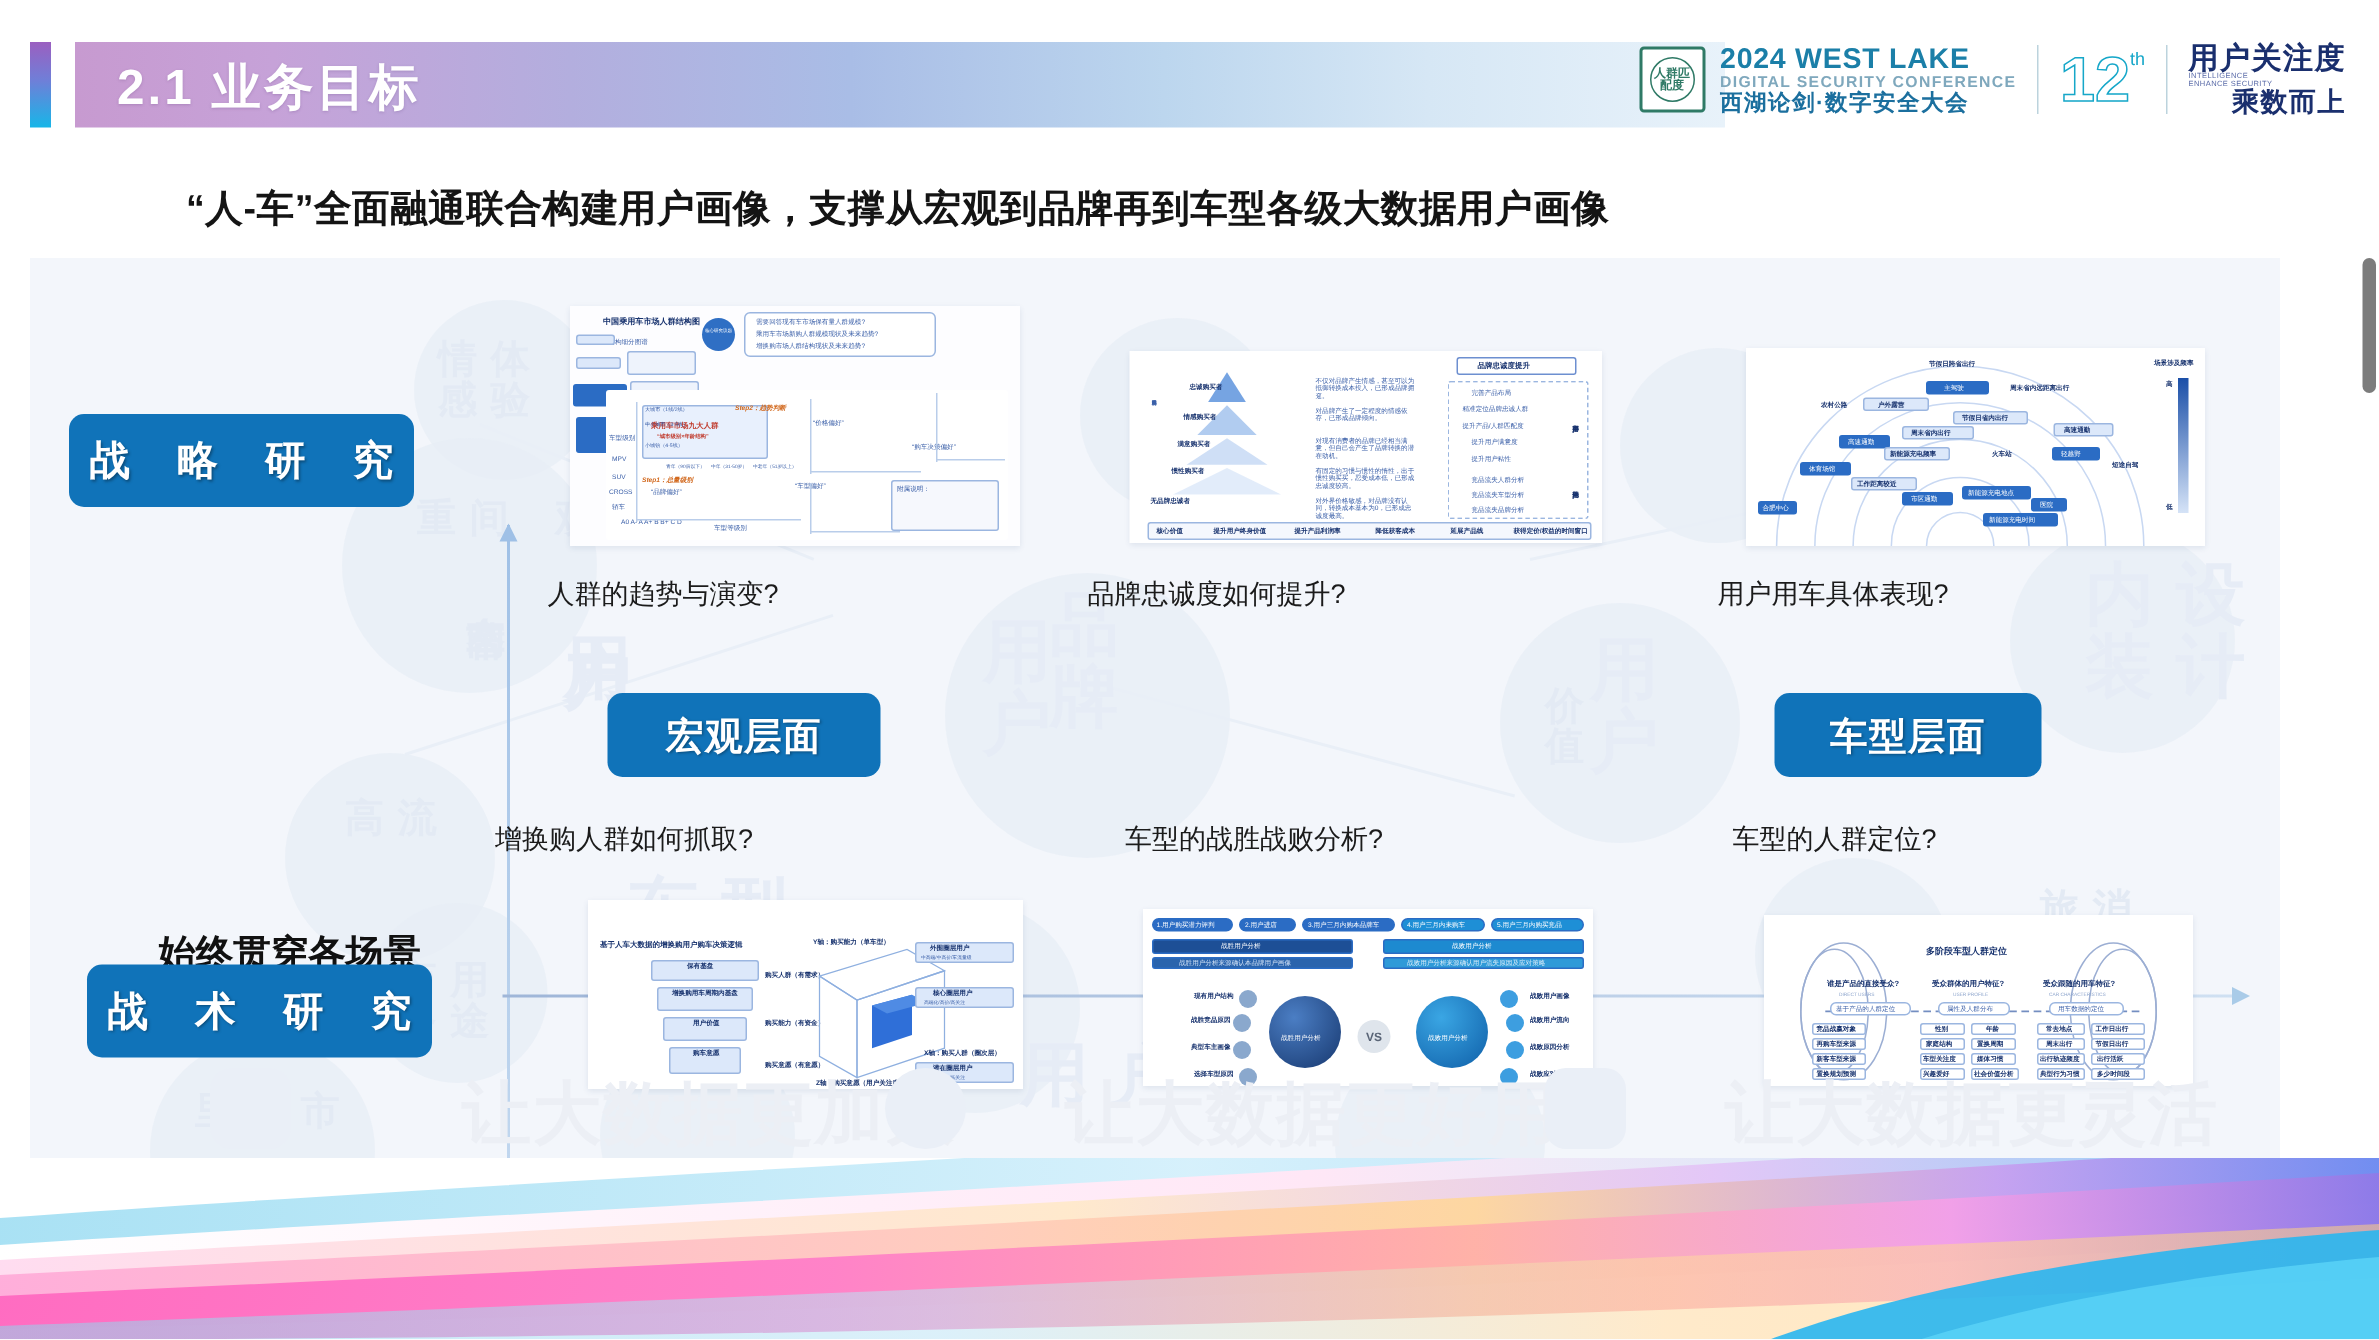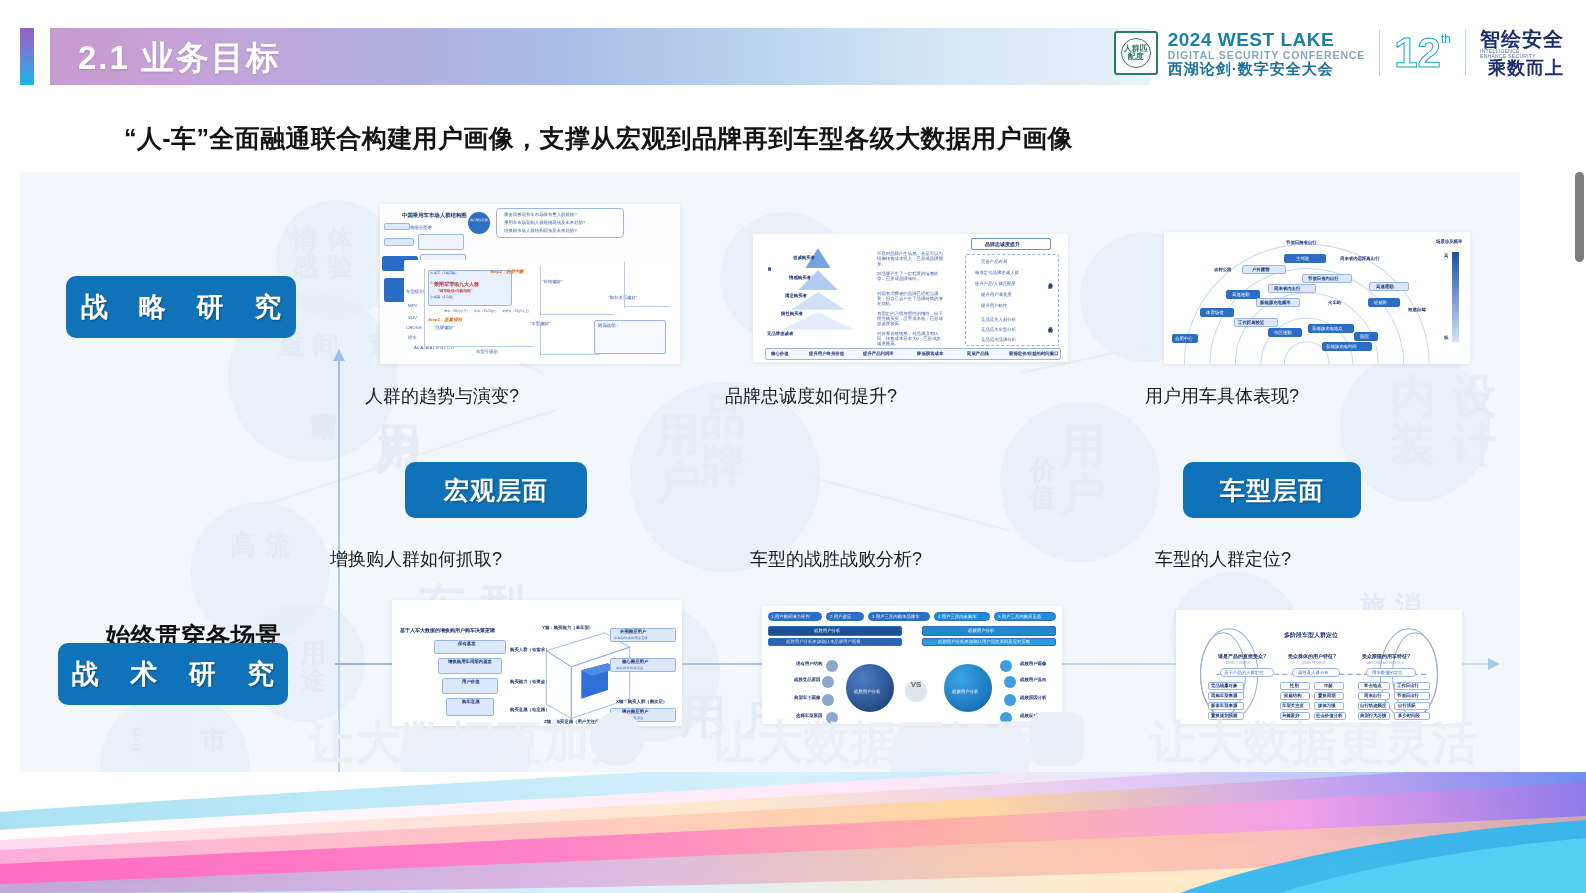--- a/index.html
+++ b/index.html
@@ -116,21 +116,21 @@
         <div class="logo-l2">DIGITAL SECURITY CONFERENCE</div>
         <div class="logo-l3">西湖论剑·数字安全大会</div>
       </div>
       <div class="logo-div"></div>
       <div style="display:flex;align-items:flex-start;">
         <div class="logo-12">12</div>
         <div class="logo-th">th</div>
       </div>
       <div class="logo-div"></div>
       <div class="logo-slogan">
-        <div class="slogan-a">智绘安全</div>
+        <div class="slogan-a">用户关注度</div>
         <div class="slogan-en">INTELLIGENCE</div>
         <div class="slogan-en">ENHANCE SECURITY</div>
         <div class="slogan-b">乘数而上</div>
       </div>
     </div>
   </div>
 
   <div class="headline">“人-车”全面融通联合构建用户画像，支撑从宏观到品牌再到车型各级大数据用户画像</div>
 
   <div class="panel">
@@ -168,21 +168,21 @@
     <div class="wm-txt" style="left:1010px;top:285px;">价<br>值</div>
     <div class="wm-txt big" style="left:1370px;top:200px;">内 设<br>装 计</div>
     <div class="wm-txt big" style="left:400px;top:410px;">车 型</div>
     <div class="wm-txt big" style="left:660px;top:520px;">用 户</div>
     <div class="wm-txt" style="left:1340px;top:420px;">旅 消<br>游 费</div>
     <div class="wm-txt" style="left:110px;top:555px;">里 程 市</div>
 
     <div class="axis-v"></div>
     <div class="axis-h"></div>
 
-    <div class="pill pill-side" style="left:46px;top:104px;font-family:Liberation Serif, serif;">
+    <div class="pill pill-side" style="left:26px;top:104px;">
       <span>战 略 研 究</span>
     </div>
     <div class="center-label">
       <div>始终贯穿各场景</div>
     </div>
     <div class="pill pill-side" style="left:38px;top:471px;">
       <span>战 术 研 究</span>
     </div>
 
     <div class="pill pill-layer" style="left:385px;top:290px;width:182px;">
@@ -399,21 +399,21 @@
       <div class="tl" style="left:206px;top:23px;color:#fff;">战败用户分析</div>
       <div class="box f" style="left:6px;top:32px;width:134px;height:8px;background:#2a64ad;"></div>
       <div class="tl" style="left:24px;top:34px;color:#cfe0f5;">战胜用户分析来源确认本品牌用户画像</div>
       <div class="box f" style="left:160px;top:32px;width:134px;height:8px;background:#2f9ad8;"></div>
       <div class="tl" style="left:176px;top:34px;color:#d9ecf9;">战败用户分析来源确认用户流失原因及应对策略</div>
 
       <div style="position:absolute;left:84px;top:58px;width:48px;height:48px;border-radius:50%;background:radial-gradient(circle at 35% 30%,#4b7ec4,#17386f);"></div>
       <div class="tl" style="left:92px;top:84px;color:#fff;">战胜用户分析</div>
       <div style="position:absolute;left:182px;top:58px;width:48px;height:48px;border-radius:50%;background:radial-gradient(circle at 35% 30%,#3aa6e4,#0f5fa8);"></div>
       <div class="tl" style="left:190px;top:84px;color:#fff;">战败用户分析</div>
-      <div style="position:absolute;left:143px;top:74px;width:22px;height:22px;border-radius:50%;background:#dfe5ec;display:flex;align-items:flex-start;justify-content:center;font-size:8px;font-weight:bold;color:#5a6577;">
+      <div style="position:absolute;left:143px;top:74px;width:22px;height:22px;border-radius:50%;background:#dfe5ec;display:flex;align-items:center;justify-content:center;font-size:8px;font-weight:bold;color:#5a6577;">
         <span>VS</span>
       </div>
       <div class="tl dk" style="left:34px;top:56px;">现有用户结构</div>
       <div class="tl dk" style="left:32px;top:72px;">战胜竞品原因</div>
       <div class="tl dk" style="left:32px;top:90px;">典型车主画像</div>
       <div class="tl dk" style="left:34px;top:108px;">选择车型原因</div>
       <div class="tl dk" style="left:258px;top:56px;">战败用户画像</div>
       <div class="tl dk" style="left:258px;top:72px;">战败用户流向</div>
       <div class="tl dk" style="left:258px;top:90px;">战败原因分析</div>
       <div class="tl dk" style="left:258px;top:108px;">战败应对策略</div>

